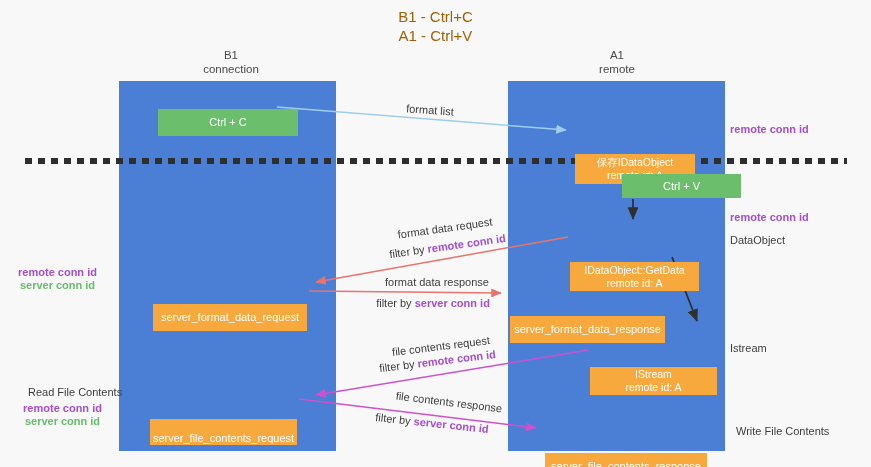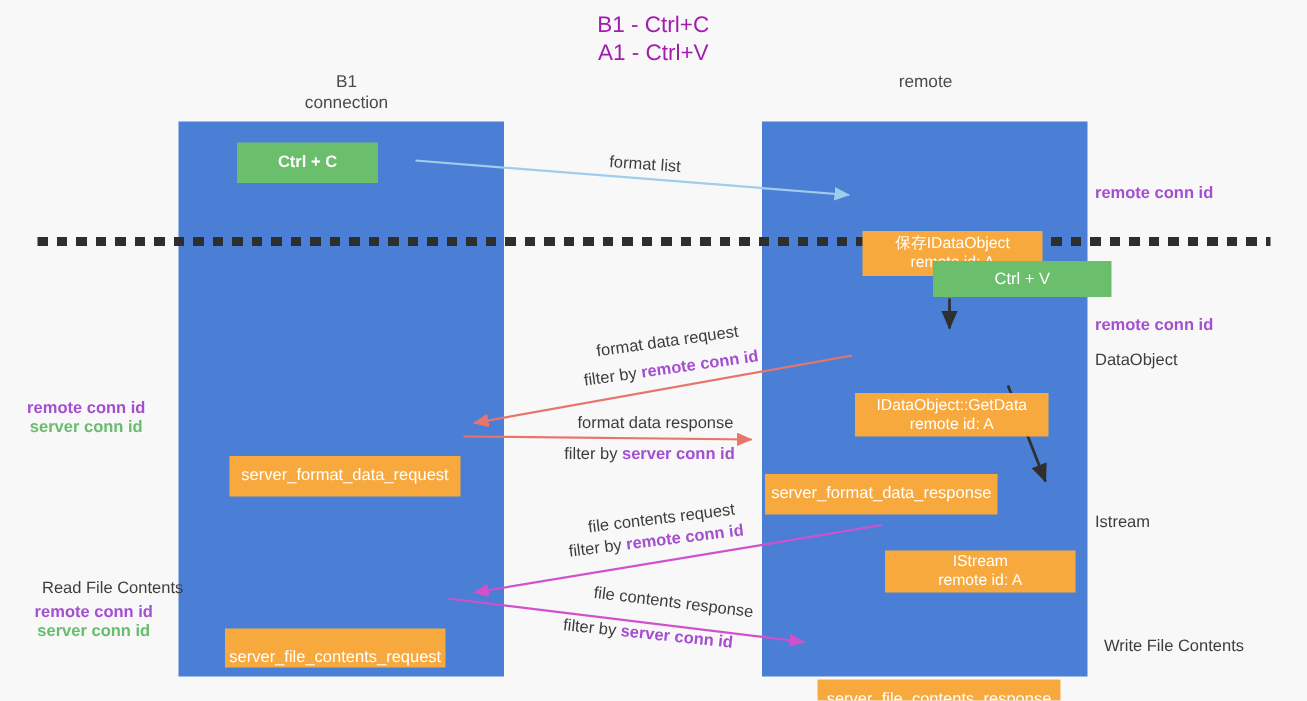--- a/index.html
+++ b/index.html
@@ -5,21 +5,21 @@
   html,body{margin:0;padding:0;}
   body{
     width:871px;height:467px;position:relative;overflow:hidden;
     background:#f8f8f9;
     font-family:"Liberation Sans","DejaVu Sans",sans-serif;
     color:#3d3d3d;
   }
   .abs{position:absolute;}
   .title{
     left:0;top:7px;width:871px;text-align:center;
-    font-size:15px;line-height:19px;color:#a21caf;
+    font-size:15px;line-height:19px;color:#a16207;
   }
   .lane-header{
     top:48px;text-align:center;font-size:11.5px;line-height:14px;color:#4a4a4a;
   }
   .lane{
     top:81px;width:217px;height:370px;background:#4a7fd5;
   }
   .dashline{
     left:25px;top:158px;width:822px;height:6px;
     background:repeating-linear-gradient(to right,#2e2e2e 0 7px,transparent 7px 13px);
@@ -46,20 +46,21 @@
 <div class="abs title">
   <div>B1 - Ctrl+C</div>
   <div>A1 - Ctrl+V</div>
 </div>
 
 <div class="abs lane-header" style="left:164px;width:134px;text-align:center;">
   <div>B1</div>
   <div>connection</div>
 </div>
 <div class="abs lane-header" style="left:550px;width:134px;">
+  <div>A1</div>
   <div>remote</div>
 </div>
 
 <div class="abs lane" style="left:119px;"></div>
 <div class="abs lane" style="left:508px;"></div>
 
 <div class="abs dashline"></div>
 
 <svg class="overlay" width="871" height="467" viewBox="0 0 871 467">
   <defs>
@@ -78,21 +79,21 @@
   </defs>
   <line x1="277" y1="107" x2="566" y2="130" stroke="#9FCDEC" stroke-width="1.5" marker-end="url(#m-blue)"></line>
   <line x1="633" y1="199" x2="633" y2="219" stroke="#2F2F2F" stroke-width="1.8" marker-end="url(#m-blk)"></line>
   <line x1="568" y1="237" x2="316" y2="282" stroke="#E8756B" stroke-width="1.5" marker-end="url(#m-red)"></line>
   <line x1="309" y1="291" x2="501" y2="293" stroke="#E8756B" stroke-width="1.5" marker-end="url(#m-red)"></line>
   <line x1="672" y1="257" x2="697" y2="321" stroke="#2F2F2F" stroke-width="1.8" marker-end="url(#m-blk)"></line>
   <line x1="588" y1="350" x2="316" y2="395" stroke="#CF52CC" stroke-width="1.5" marker-end="url(#m-mag)"></line>
   <line x1="299" y1="399" x2="536" y2="428" stroke="#CF52CC" stroke-width="1.5" marker-end="url(#m-mag)"></line>
 </svg>
 
-<div class="abs node green" style="left:158px;top:95px;width:94px;height:27px;font-weight:bold;">
+<div class="abs node green" style="left:158px;top:109px;width:140px;height:27px;">
   <span>Ctrl + C</span>
 </div>
 
 <div class="abs node orange" style="left:575px;top:118px;width:120px;height:30px;font-size:10.5px;">
   <span>保存IDataObject</span>
   <span>remote id: A</span>
 </div>
 
 <div class="abs node green" style="left:574px;top:174px;width:119px;height:24px;margin-left:48px;">
   <span>Ctrl + V</span>

